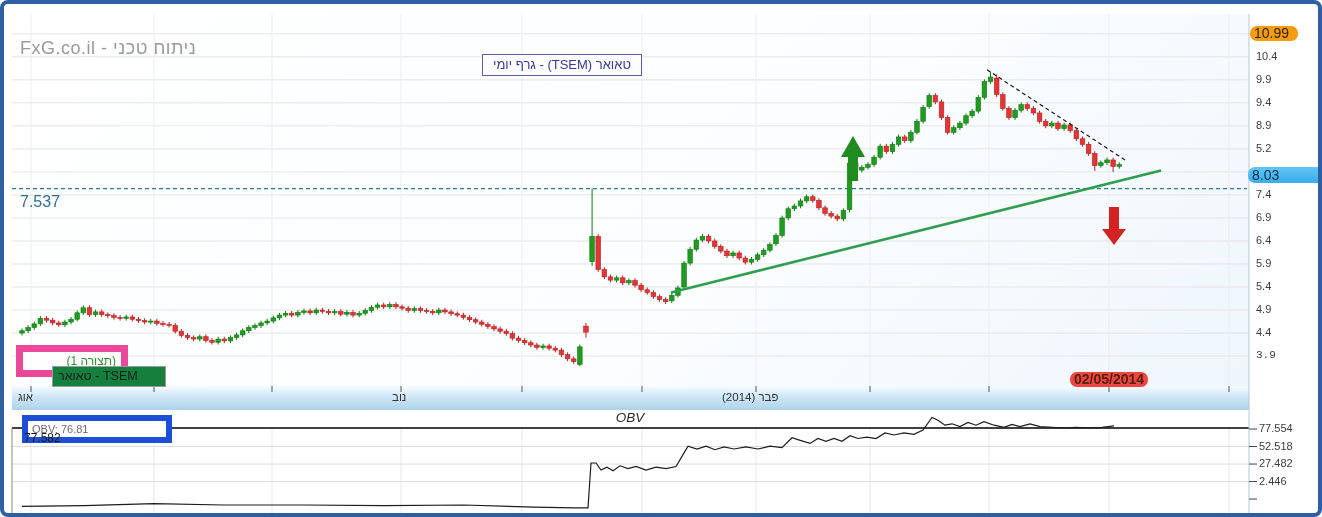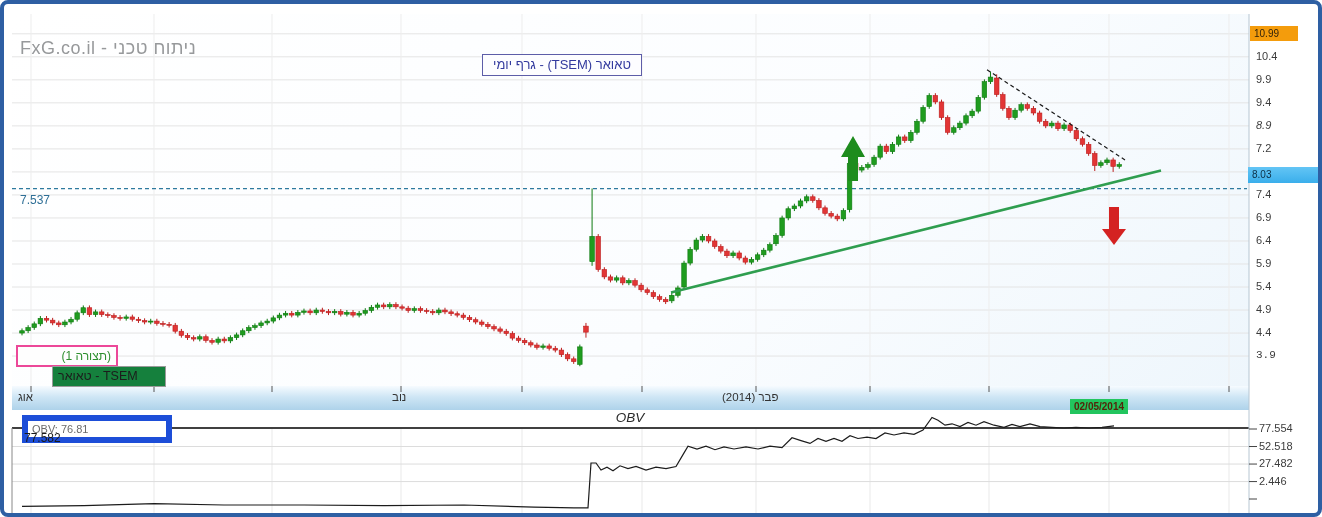--- a/index.html
+++ b/index.html
@@ -10,30 +10,30 @@
   }
   .abs{position:absolute;}
   svg#cv{position:absolute;left:0;top:0;}
   .plot-tint{left:8px;top:10px;width:1237px;height:372px;
     background:linear-gradient(135deg,#ffffff 0%,#fbfdff 60%,#eef6fc 100%);}
   .band{left:8px;top:382px;width:1237px;height:24px;
     background:linear-gradient(to bottom,#f6fbff 0%,#cfe6f5 45%,#aed2ea 100%);}
   .title{left:16px;top:34px;font-size:18px;color:#97999b;letter-spacing:.5px;}
   .chart-label{left:478px;top:50px;padding:2px 10px 3px 10px;border:1px solid #5d5da8;
     background:#fdfdff;color:#333a9e;font-size:13px;white-space:nowrap;}
-  .support-label{left:16px;top:189px;font-size:12px;color:#2e6f96;}
-  .config-box{left:12px;top:341px;width:88px;height:18px;border:2px solid #ec4899;
+  .support-label{left:16px;top:189px;font-size:16px;color:#2e6f96;}
+  .config-box{left:12px;top:341px;width:88px;height:18px;border:7px solid #ec4899;
     background:#fefefe;color:#2e8f2e;font-size:12px;line-height:18px;padding:0 5px;}
   .symbol-box{left:8px;top:362px;width:102px;height:19px;border:1px solid #9a9a9a;
     background:#15803d;color:#1c1c1c;font-size:12.5px;line-height:19px;padding:0 5px;margin-left:40px;}
-  .badge{font-size:10px;line-height:15px;padding:0 4px;white-space:nowrap;}
+  .badge{font-size:14px;line-height:15px;padding:0 4px;white-space:nowrap;border-radius:7px;}
   .badge.high{left:1246px;top:22px;width:40px;background:#f49c0c;color:#32230a;}
   .badge.last{left:1244px;top:163px;width:70px;height:16px;line-height:16px;
     background:linear-gradient(to bottom,#63c5f5,#3aaeeb);color:#0c2f45;}
-  .badge.date{left:1066px;top:395px;background:#22c55e;color:#53250a;font-weight:bold;}
+  .badge.date{left:1066px;top:368px;background:#ef4444;color:#53250a;font-weight:bold;}
   .obv-legend{left:18px;top:411px;width:130px;height:16px;border:6px solid #1d4ed8;
     background:#fff;color:#6b6b6b;font-size:11px;line-height:16px;padding:0 4px;}
   .obv-current{left:20px;top:427px;font-size:12px;color:#1a1a1a;}
   .obv-title{left:590px;top:406px;width:72px;text-align:center;font-size:13.5px;color:#2b2b2b;font-style:italic;}
   .axis-label{position:absolute;font-size:11px;color:#3c3c3c;white-space:nowrap;}
   .month-label{position:absolute;font-size:11.5px;color:#333;white-space:nowrap;}
 </style>
 </head>
 <body>
 
@@ -481,22 +481,22 @@
   <div class="abs badge date">02/05/2014</div>
 
   <div class="abs obv-legend">OBV: 76.81</div>
   <div class="abs obv-current">77.582</div>
   <div class="abs obv-title">OBV</div>
 
   <div id="price-labels">
       <div class="axis-label" style="left: 1252px; top: 45.8172px;">10.4</div>
       <div class="axis-label" style="left: 1252px; top: 68.8372px;">9.9</div>
       <div class="axis-label" style="left: 1252px; top: 91.8572px;">9.4</div>
-      <div class="axis-label" style="left: 1252px; top: 114.877px; font-style: italic;">8.9</div>
-      <div class="axis-label" style="left: 1252px; top: 137.897px;">7.2</div>
+      <div class="axis-label" style="left: 1252px; top: 114.877px;">8.9</div>
+      <div class="axis-label" style="left: 1252px; top: 137.897px;">5.2</div>
       <div class="axis-label" style="left: 1252px; top: 183.937px;">7.4</div>
       <div class="axis-label" style="left: 1252px; top: 206.957px;">6.9</div>
       <div class="axis-label" style="left: 1252px; top: 229.977px;">6.4</div>
       <div class="axis-label" style="left: 1252px; top: 252.997px;">5.9</div>
       <div class="axis-label" style="left: 1252px; top: 276.017px;">5.4</div>
       <div class="axis-label" style="left: 1252px; top: 299.037px;">4.9</div>
       <div class="axis-label" style="left: 1252px; top: 322.057px;">4.4</div>
       <div class="axis-label" style="left: 1252px; top: 345.077px; font-family: Liberation Mono, monospace;">3.9</div>
     </div>
   <div id="obv-labels">

